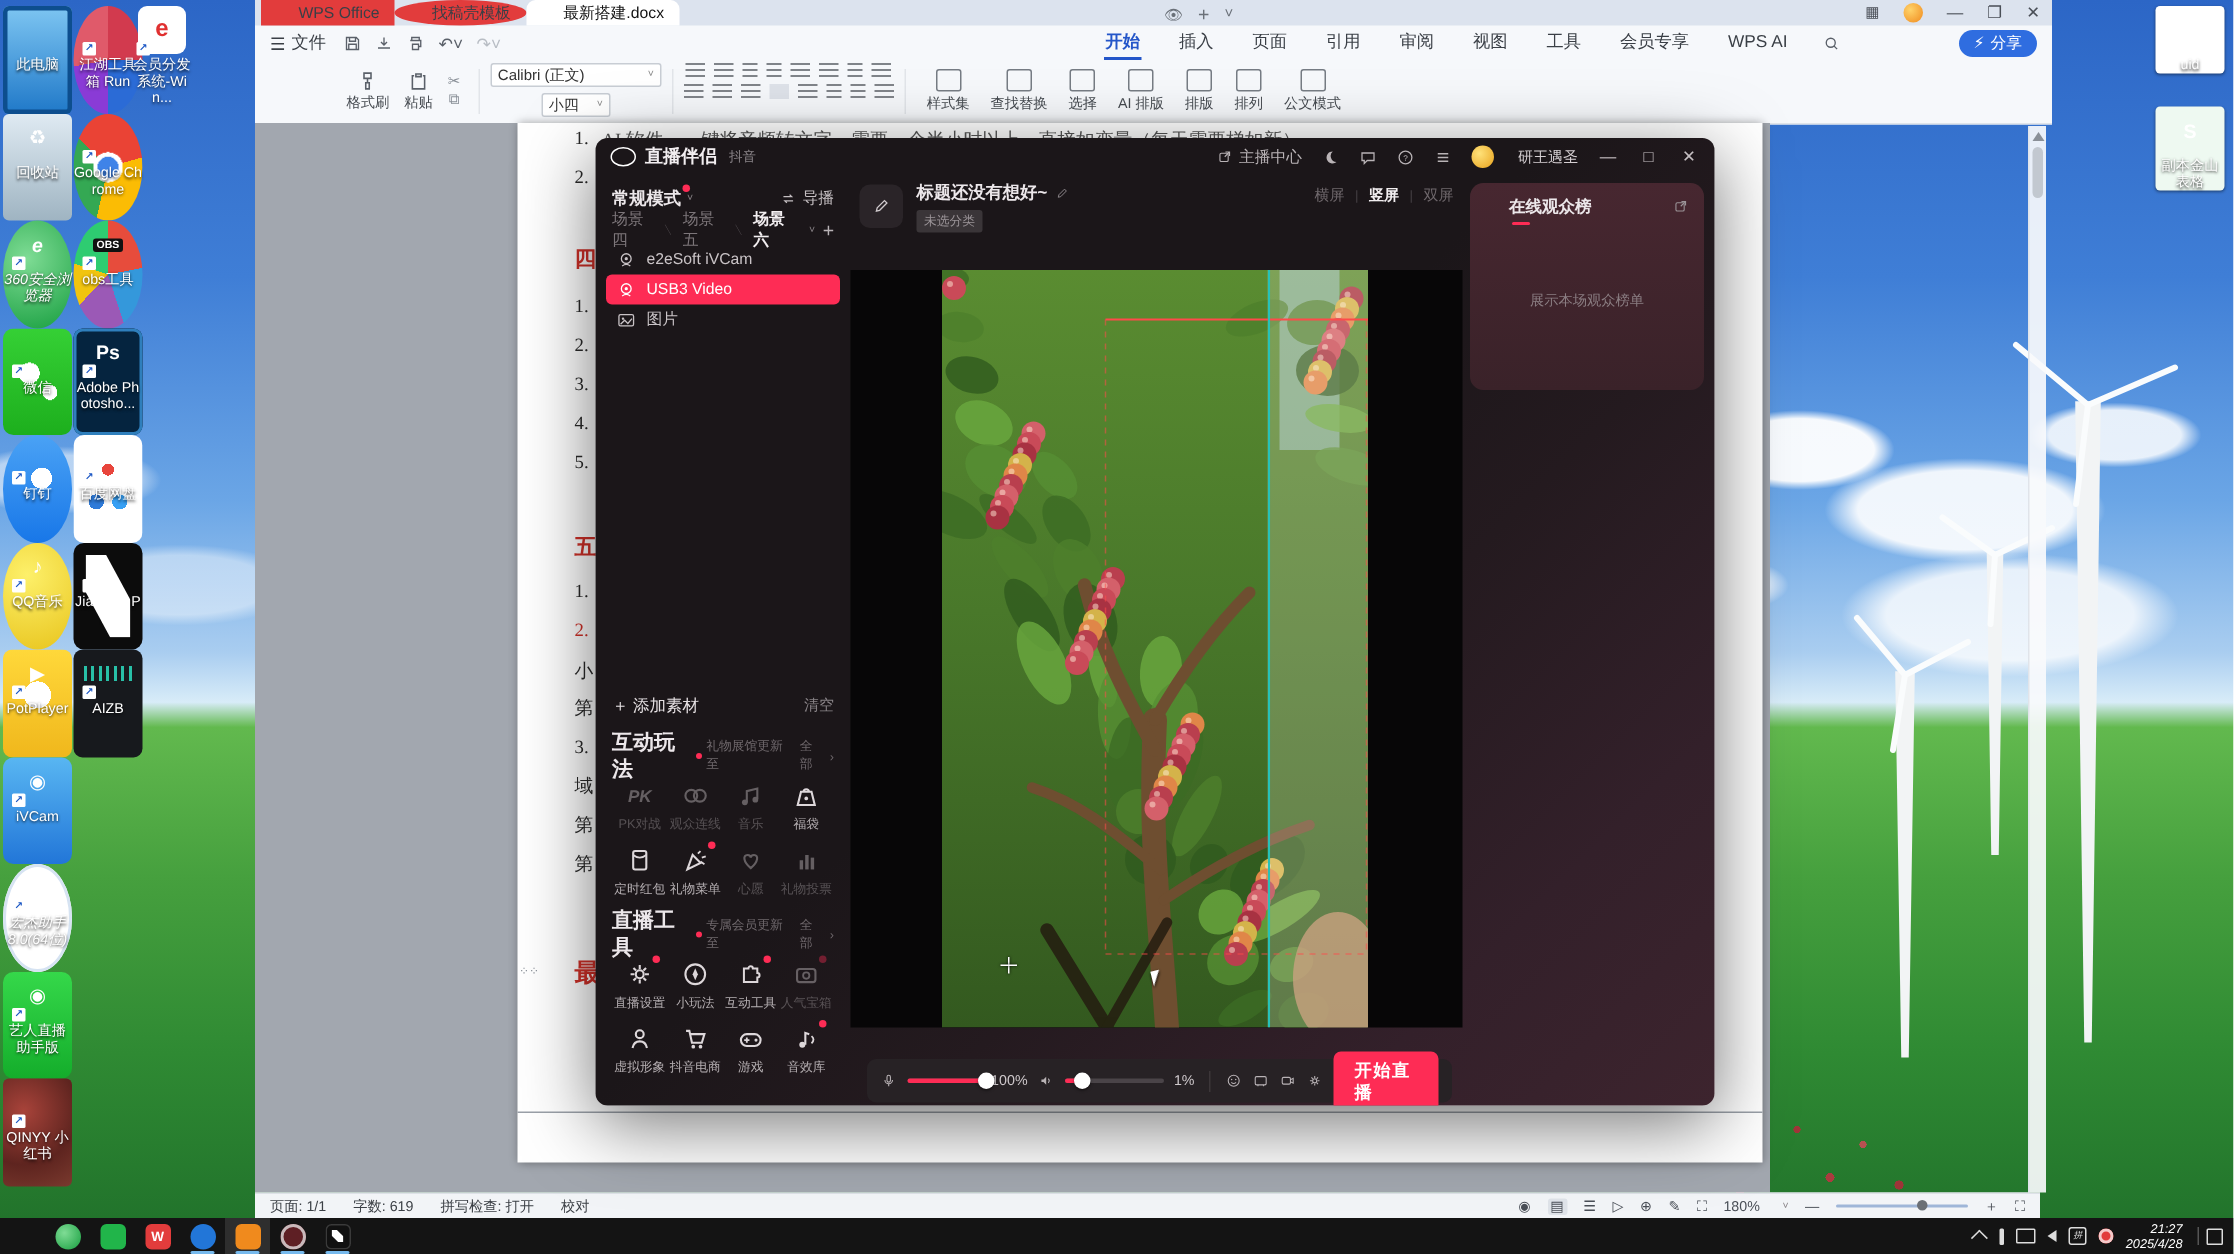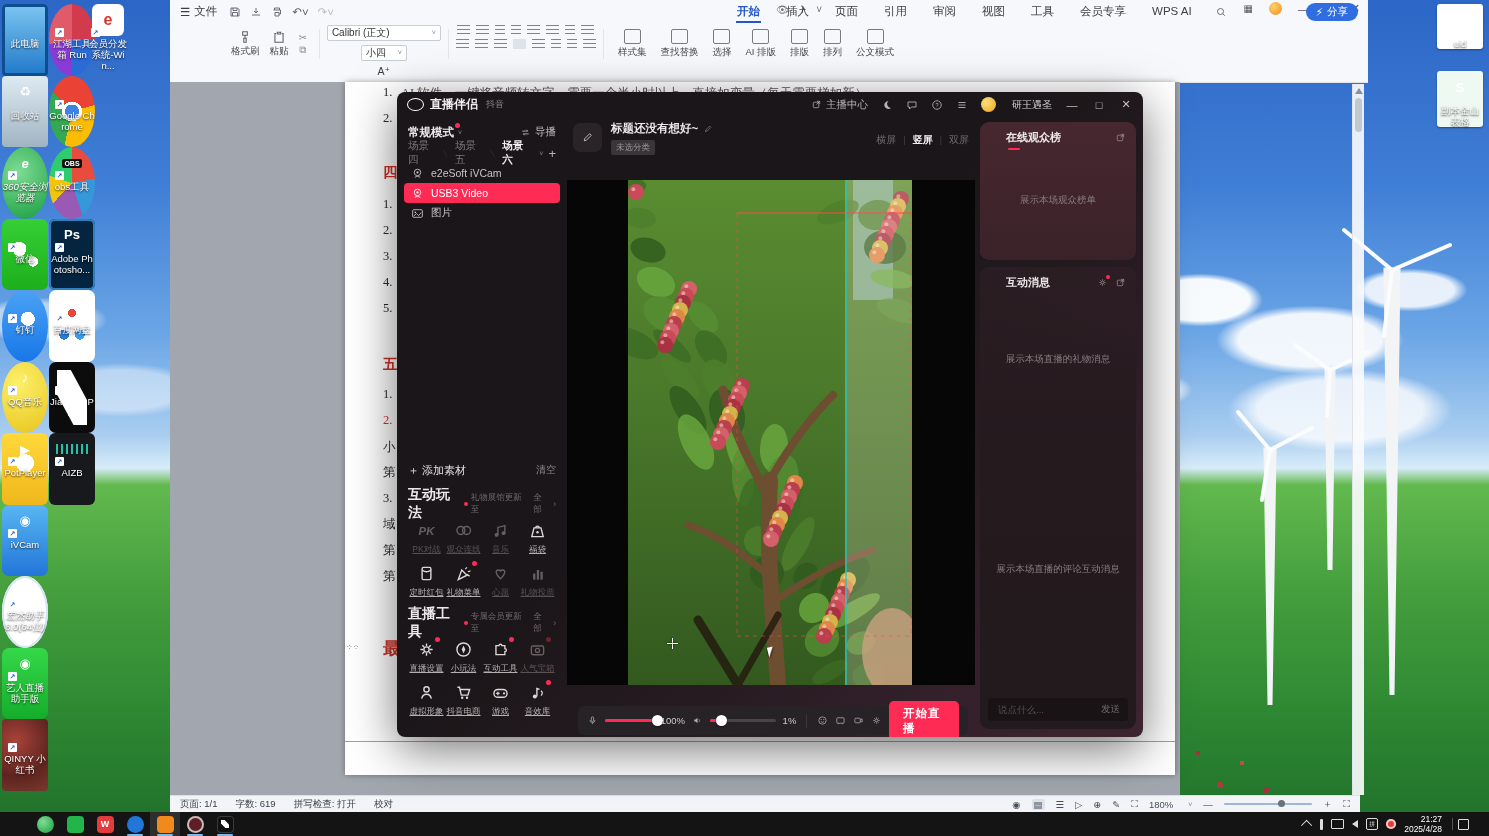--- a/index.html
+++ b/index.html
@@ -176,31 +176,31 @@
   .src-row svg{flex:none;}
   .add-row{display:flex;align-items:center;height:20px;margin-top:237px;color:#e5e0e2;font-size:11px;}
   .add-row .clear{margin-left:auto;color:#8a8488;font-size:10px;}
   .sec-head{display:flex;align-items:center;height:16px;margin-top:16px;}
   .sec-title{font-size:14px;font-weight:bold;color:#ece7ea;}
   .sec-upd{margin-left:auto;display:flex;align-items:center;gap:3px;font-size:8.5px;color:#6f686c;}
   .sec-upd .reddot{width:4px;height:4px;}
   .lv-grid{display:grid;grid-template-columns:repeat(4,1fr);row-gap:7px;margin-top:8px;}
   .gi{display:flex;flex-direction:column;align-items:center;gap:3px;position:relative;}
   .gi .gi-icon{width:21px;height:21px;position:relative;color:#ddd7da;}
-  .gi .gi-label{font-size:8.5px;color:#b5afb2;white-space:nowrap;text-decoration:underline;}
+  .gi .gi-label{font-size:8.5px;color:#b5afb2;white-space:nowrap;}
   .gi.dim{opacity:.38;}
   .gi.dot .gi-icon::after{content:"";position:absolute;right:-3px;top:-2px;width:5px;height:5px;border-radius:50%;background:#fe2c55;}
 
   .lv-center{position:absolute;left:170px;top:25px;width:408px;bottom:0;}
   .lv-chead{position:absolute;left:6px;right:6px;top:4px;height:36px;display:flex;align-items:flex-start;gap:9px;}
   .edit-btn{width:29px;height:29px;border-radius:7px;background:#2a2428;display:flex;align-items:center;justify-content:center;margin-top:2px;}
   .ttl-col{display:flex;flex-direction:column;gap:4px;}
   .ttl-row{display:flex;align-items:center;gap:5px;font-size:11.5px;color:#ece7ea;font-weight:bold;}
   .cat-tag{align-self:flex-start;background:#3a3538;color:#9b9498;font-size:8.5px;border-radius:2px;padding:1.5px 5px;}
-  .disp-tabs{margin-left:auto;display:flex;align-items:center;gap:7px;font-size:10px;color:#6f686c;margin-top:12px;}
+  .disp-tabs{margin-left:auto;display:flex;align-items:center;gap:7px;font-size:10px;color:#6f686c;margin-top:2px;}
   .disp-tab.active{color:#f2eef0;font-weight:bold;}
   .disp-sep{color:#453f43;font-size:9px;}
   .lv-stage{position:absolute;left:0;right:0;top:63px;height:505px;background:#070607;}
   .preview{position:absolute;left:61px;top:0;width:284px;height:505px;}
   .cross{position:absolute;left:100px;top:458px;width:11px;height:11px;}
   .cross::before,.cross::after{content:"";position:absolute;background:#fff;box-shadow:0 0 2px #000;}
   .cross::before{left:5px;top:0;width:1px;height:11px;} .cross::after{left:0;top:5px;width:11px;height:1px;}
   .cursor{position:absolute;left:201px;top:467px;width:0;height:0;border-left:6px solid #fff;border-bottom:10px solid rgba(0,0,0,0);
     border-top:0;filter:drop-shadow(0 1px 1px #000);transform:rotate(-14deg);}
   .lv-controls{position:absolute;left:11px;right:7px;top:589px;height:29px;background:#272225;border-radius:6px;
@@ -243,21 +243,21 @@
   .tb-g{width:17px;height:17px;border-radius:4px;display:flex;align-items:center;justify-content:center;font-size:9px;font-weight:bold;color:#fff;}
   .tb-win .tb-g{background:none;}
   .tb-360 .tb-g{background:radial-gradient(circle at 35% 35%,#7fdc95,#179e3f);border-radius:50%;}
   .tb-wd .tb-g{background:#21b54a;}
   .tb-wps .tb-g{background:#e23c3c;}
   .tb-blue .tb-g{background:#2276d8;border-radius:50%;}
   .tb-orange .tb-g{background:#f08a1d;}
   .tb-obs .tb-g{background:#5e1f24;border-radius:50%;box-shadow:inset 0 0 0 2px #c9b9bb;}
   .tb-cc .tb-g{background:#111;box-shadow:inset 0 0 0 1px #3a3a3a;}
   .tb-cc .tb-g::after{content:"";width:8px;height:8px;background:#fff;clip-path:polygon(0 0,45% 0,100% 55%,100% 100%,55% 100%,0 45%);}
-  .tray{margin-left:auto;display:flex;align-items:center;gap:8px;padding-right:19px;color:#ddd;}
+  .tray{margin-left:auto;display:flex;align-items:center;gap:8px;padding-right:6px;color:#ddd;font-style:italic;}
   .tr-chev{width:7px;height:7px;border-left:1.5px solid #ddd;border-top:1.5px solid #ddd;transform:rotate(45deg) translateY(2px);}
   .tr-pen{width:3px;height:11px;background:#ddd;border-radius:1px;}
   .tr-disp{width:11px;height:8px;border:1.2px solid #ddd;border-radius:1px;}
   .tr-spk{width:0;height:0;border-top:4px solid rgba(0,0,0,0);border-bottom:4px solid rgba(0,0,0,0);border-right:6px solid #ddd;position:relative;}
   .tr-lang{width:10px;height:10px;border:1px solid #ddd;border-radius:2px;font-size:6px;line-height:10px;text-align:center;color:#ddd;}
   .tr-red{width:10px;height:10px;border-radius:50%;background:#e23c3c;box-shadow:inset 0 0 0 2px #f5caca;}
   .clock{text-align:right;font-size:8.5px;line-height:10px;color:#fff;}
   .notif{width:12px;height:12px;border-left:1px solid #555;margin-left:2px;padding-left:5px;display:flex;align-items:center;}
   .notif span{width:9px;height:9px;border:1.2px solid #ddd;border-radius:1px;}
 </style>
@@ -607,20 +607,37 @@
 
     <div class="di noarrow ic-ksheet">
       <span class="di-ic">
         <span class="di-g">S</span>
       </span>
       <span class="di-label">副本金山表格</span>
     </div>
   </div>
 
 <div class="abs wps-top">
+  <div class="wps-tabs">
+
+      <div class="wps-tab t-wps">
+        <span class="t-ic"></span>
+        <span>WPS Office</span>
+      </div>
+
+      <div class="wps-tab t-red">
+        <span class="t-ic"></span>
+        <span>找稿壳模板</span>
+      </div>
+
+      <div class="wps-tab t-blue active">
+        <span class="t-ic"></span>
+        <span>最新搭建.docx</span>
+      </div>
+    </div>
   <div class="tab-extra" style="position:absolute;left:600px;top:2px;">
     <span>👁</span>
       <span style="font-size:13px;">+</span>
       <span>˅</span>
   </div>
   <div class="wps-caption">
     <span style="font-size:10px;">▦</span>
     <span class="cap-av"></span>
     <span>—</span>
     <span>❐</span>
@@ -1285,41 +1302,20 @@
       <div class="card-head">
         <span class="card-title">在线观众榜</span>
         <span class="card-icons">
           <svg width="11" height="11" viewBox="0 0 24 24">
               <use href="#i-ext"></use>
             </svg>
         </span>
       </div>
       <span class="empty-txt" style="top:72px;">展示本场观众榜单</span>
     </div>
-    <div class="card card-msg">
-      <div class="card-head">
-        <span class="card-title">互动消息</span>
-        <span class="card-icons">
-          <span class="gear-wrap">
-              <svg width="11" height="11" viewBox="0 0 24 24">
-                <use href="#i-gear"></use>
-              </svg>
-            </span>
-          <svg width="11" height="11" viewBox="0 0 24 24">
-              <use href="#i-ext"></use>
-            </svg>
-        </span>
-      </div>
-      <span class="empty-txt" style="top:86px;">展示本场直播的礼物消息</span>
-      <span class="empty-txt" style="top:296px;">展示本场直播的评论互动消息</span>
-      <div class="chat-input">
-        <input type="text" placeholder="说点什么..." style="">
-        <span class="send-lbl">发送</span>
-      </div>
-    </div>
   </div>
 </div>
 
 <div class="abs taskbar">
   <div class="tb-apps">
 
       <div class="tb-app tb-win">
         <span class="tb-g"></span>
       </div>
 

